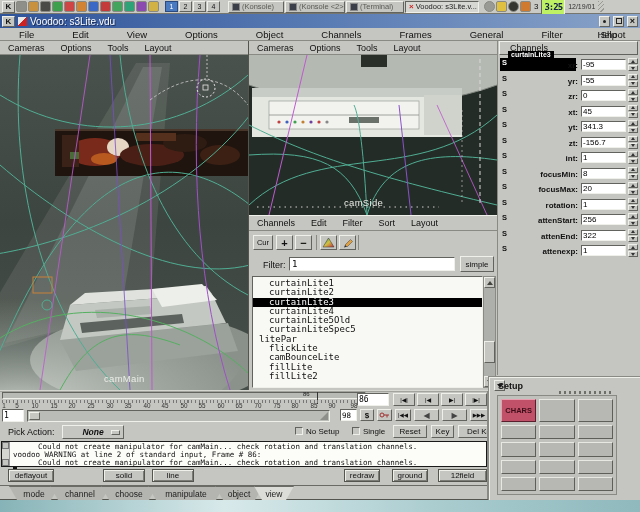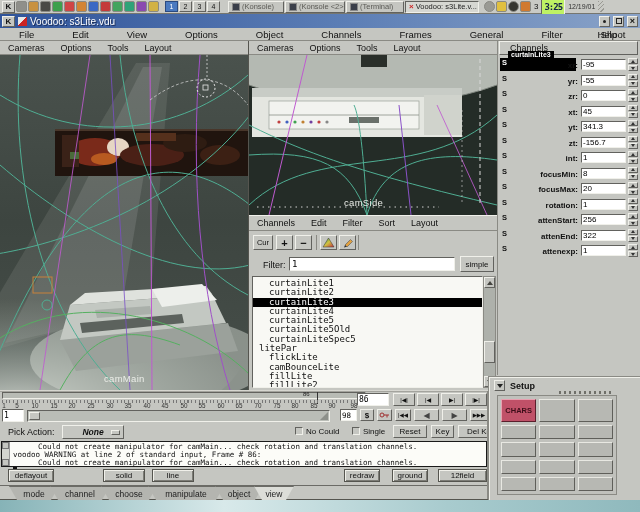--- a/index.html
+++ b/index.html
@@ -302,21 +302,20 @@
     <div class="a" style="left:109px;top:19px;width:1px;height:15px;background:#8a8a84"></div>
     <span class="a" style="left:14px;top:44px;font-size:9px">Filter:</span>
     <input class="a inset mono" style="left: 40px; top: 41px; width: 166px; height: 14px; font-size: 9px; padding: 0px 2px;" value="1">
     <div class="a raised btn" style="left:211px;top:40px;width:34px;height:16px;font-size:8px">simple</div>
 
     <div class="a inset mono" style="left:3px;top:60px;width:231px;height:112px;background:#f8f8f4;overflow:hidden;padding-top:2px">
       <div class="litem">curtainLite1</div>
       <div class="litem">curtainLite2</div>
       <div class="litem lsel">curtainLite3</div>
       <div class="litem">curtainLite4</div>
-      <div class="litem">curtainLite5</div>
       <div class="litem">curtainLite5Old</div>
       <div class="litem">curtainLiteSpec5</div>
       <div class="litem" style="padding-left:6px">litePar</div>
       <div class="litem">flickLite</div>
       <div class="litem">camBounceLite</div>
       <div class="litem">fillLite</div>
       <div class="litem">fillLite2</div>
     </div>
 
     <div class="a" style="left:234px;top:60px;width:13px;height:112px;background:#aeb1ab;border:1px solid #8a8a84">
@@ -564,21 +563,21 @@
     <div class="raised btn" style="position:absolute;left:102px;top:17px;width:25px;height:12px;font-size:8px;color:#444">▶</div>
     <div class="raised btn" style="position:absolute;left:130px;top:17px;width:18px;height:12px;font-size:5.5px">▶▶▶</div>
   </div>
 
   <span class="a" style="left:8px;top:427px;font-size:9px">Pick Action:</span>
   <div class="a raised btn" style="left:62px;top:425px;width:62px;height:14px;font-style:italic;font-weight:bold;font-size:8.5px">
     <span>None</span>
     <span class="raised" style="position:absolute;right:3px;top:4px;width:9px;height:5px"></span>
   </div>
   <div class="a cb" style="left:295px;top:427px"></div>
-  <span class="a lbl8" style="left:306px;top:427px">No Could</span>
+  <span class="a lbl8" style="left:306px;top:427px">No Setup</span>
   <div class="a cb" style="left:352px;top:427px"></div>
   <span class="a lbl8" style="left:363px;top:427px">Single</span>
   <div class="a raised btn" style="left:393px;top:425px;width:34px;height:13px;font-size:8px">Reset</div>
   <div class="a raised btn" style="left:431px;top:425px;width:23px;height:13px;font-size:8px">Key</div>
   <div class="a raised btn" style="left:458px;top:425px;width:46px;height:13px;font-size:8px">Del Key</div>
 
   <div class="a console mono">
     <div class="csb">
       <div class="csbx"></div>
       <div class="csbx"></div>
@@ -605,21 +604,21 @@
     <div class="tab" style="width:58px">choose</div>
     <div class="tab" style="width:78px">manipulate</div>
     <div class="tab" style="width:50px">object</div>
     <div class="tab active" style="width:42px">view</div>
   </div>
 
   <div class="a" style="left:488px;top:376px;width:152px;height:124px;background:#c5c6c1;border-left:1px solid #8a8a84;border-top:1px solid #8a8a84;box-shadow:inset 1px 1px 0 #f0f0ea">
     <div class="raised btn" style="position:absolute;left:5px;top:3px;width:11px;height:11px">
       <span style="width:0;height:0;border-left:3px solid transparent;border-right:3px solid transparent;border-top:4px solid #222"></span>
     </div>
-    <span style="position:absolute;left:21px;top:4px;font-size:9px;font-weight:bold">Setup</span>
+    <span style="position:absolute;left:9px;top:4px;font-size:9px;font-weight:bold">Setup</span>
     <div style="position:absolute;left:70px;top:14px;width:54px;height:3px;background:repeating-linear-gradient(90deg,#6f6f69 0 2px,transparent 2px 5px)"></div>
     <div style="position:absolute;left:8px;top:18px;width:120px;height:100px;border:1px solid #8a8a84;background:#c0c1bc;padding:3px;display:grid;grid-template-columns:repeat(3,1fr);gap:3px">
       <div class="sgb" style="background:#c05168;border-color:#e8a0b0 #5a1f2c #5a1f2c #e8a0b0;color:#3c0d18">CHARS</div>
       <div class="sgb"></div>
       <div class="sgb"></div>
       <div class="sgb"></div>
       <div class="sgb"></div>
       <div class="sgb"></div>
       <div class="sgb"></div>
       <div class="sgb"></div>

